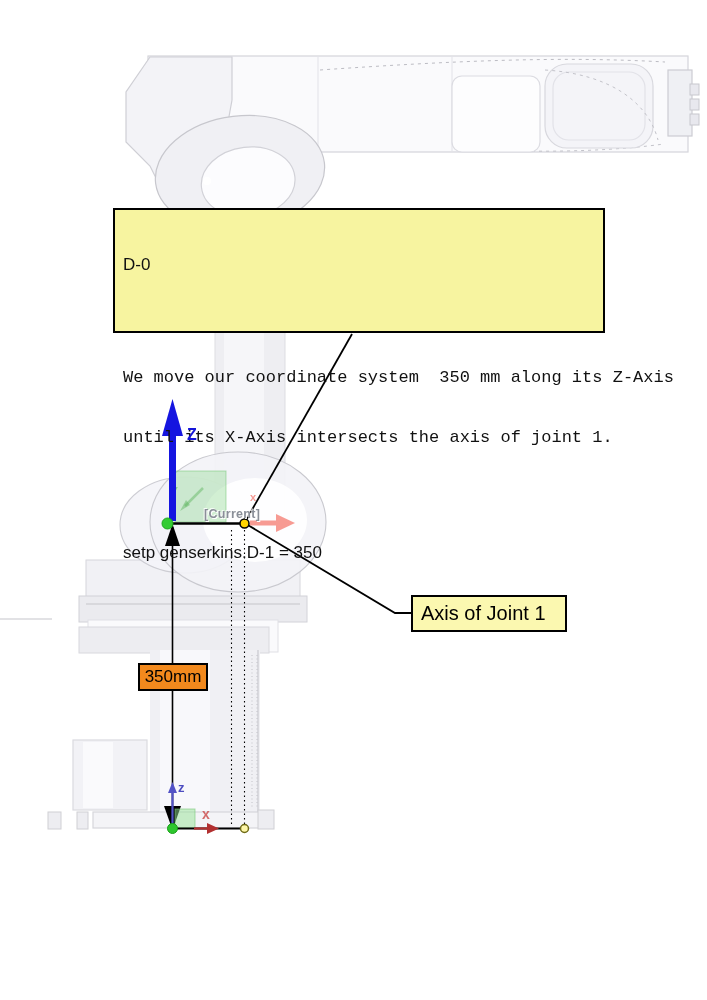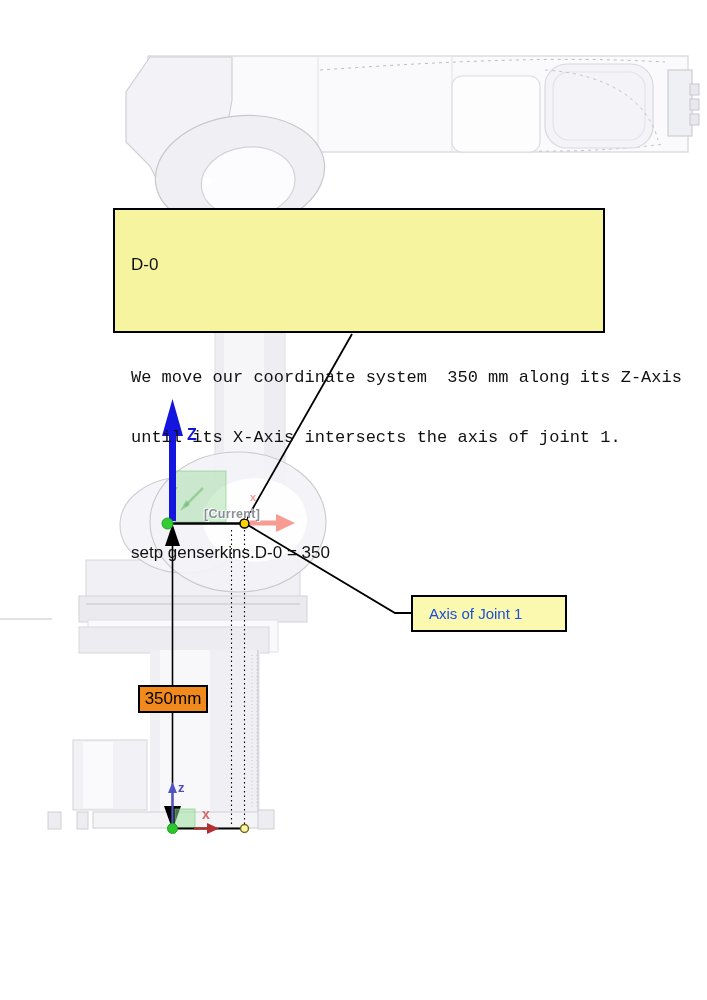--- a/index.html
+++ b/index.html
@@ -4,35 +4,35 @@
 <style>
   html,body{margin:0;padding:0;background:#fff;}
   .stage{
     position:relative;width:707px;height:1000px;background:#ffffff;
     font-family:"Liberation Sans",sans-serif;overflow:hidden;
   }
   .stage svg{position:absolute;left:0;top:0;}
   .callout{
     position:absolute;left:113px;top:208px;width:492px;height:125px;
     background:#F7F4A0;border:2px solid #000;box-sizing:border-box;
-    padding:5px 16px;color:#111;font-size:17px;line-height:20px;white-space:pre;
+    padding:5px 8px;color:#111;font-size:17px;line-height:20px;white-space:pre;
   }
   .callout .body{margin-top:13px;font-family:Liberation Mono, monospace;}
   .callout .cmd{margin-top:15px;}
   .joint-label{
     position:absolute;left:411px;top:595px;width:156px;height:37px;
     background:#FBF8B0;border:2px solid #000;box-sizing:border-box;
-    display:flex;align-items:center;padding-left:16px;
-    font-size:15px;color:#1d4ed8;white-space:nowrap;
+    display:flex;align-items:center;padding-left:8px;
+    font-size:20px;color:#000000;white-space:nowrap;
   }
   .dim-label{
     position:absolute;left:138px;top:663px;width:70px;height:28px;
     background:#F2891D;border:2px solid #000;box-sizing:border-box;
     display:flex;align-items:center;justify-content:center;
-    font-size:17px;color:#000;margin-top:22px;
+    font-size:17px;color:#000;
   }
   .current-label{
     position:absolute;left:204px;top:507px;font-size:12.5px;font-weight:bold;
     color:#8a8f98;letter-spacing:.3px;
     text-shadow:1px 1px 0 #fff,-1px -1px 0 rgba(255,255,255,.8);
   }
   .z-label{position:absolute;left:187px;top:426px;font-size:16px;font-weight:bold;color:#1515D8;}
   .base-z-label{position:absolute;left:178px;top:780px;font-size:13px;font-weight:bold;color:#4d4dc0;}
   .base-x-label{position:absolute;left:202px;top:806px;font-size:14px;font-weight:bold;color:rgba(204,80,80,.85);}
   .tiny-x-label{position:absolute;left:250px;top:491px;font-size:11px;font-weight:bold;color:rgba(244,130,122,.8);}
@@ -139,21 +139,21 @@
       <circle cx="244.5" cy="828.5" r="4" fill="#FDF6A8" stroke="#6E6A17" stroke-width="1.5"></circle>
     </g>
   </svg>
 
   <div class="callout">
     <div>D-0</div>
     <div class="body">
       <div>We move our coordinate system  350 mm along its Z-Axis</div>
       <div>until its X-Axis intersects the axis of joint 1.</div>
     </div>
-    <div class="cmd">setp genserkins.D-0 = 350</div>
+    <div class="cmd">setp genserkins.D-1 = 350</div>
   </div>
 
   <div class="joint-label">
     <span>Axis of Joint 1</span>
   </div>
 
   <div class="dim-label">
     <span>350mm</span>
   </div>
 

